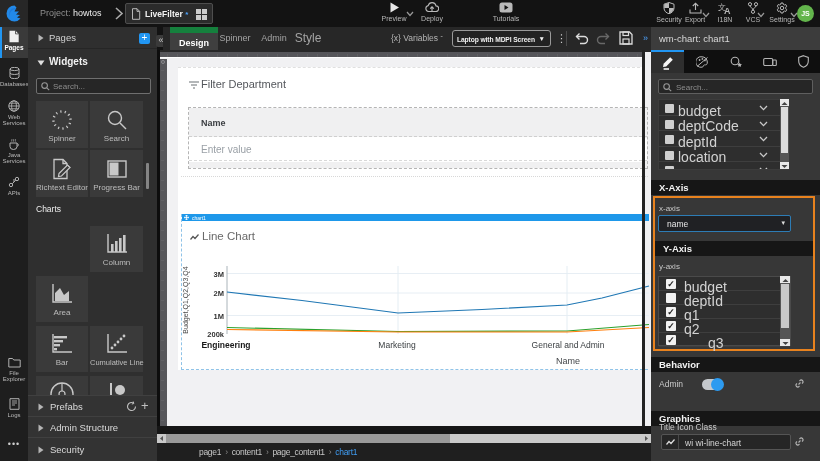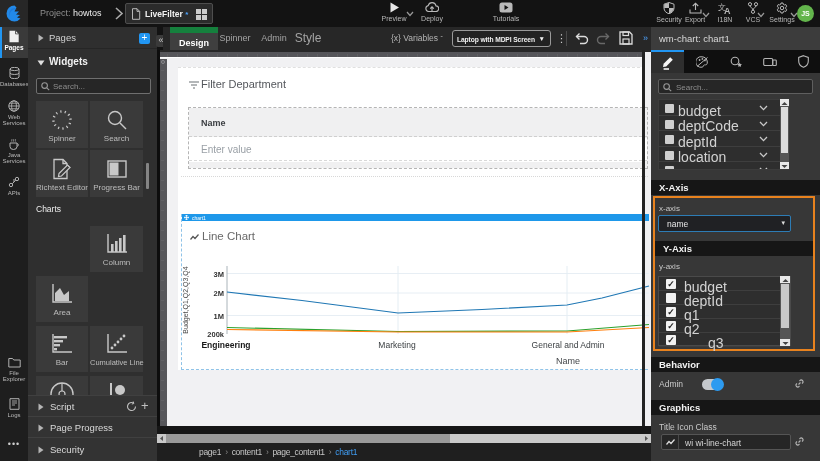--- a/index.html
+++ b/index.html
@@ -328,32 +328,32 @@
             </svg></div>
       </div>
     </div>
 
     <div class="abs" style="left:118px;top:136px;width:2.5px;height:26px;background:#848484;border-radius:1px;"></div>
 
     <div class="abs" style="left:0;top:368px;width:129px;height:21px;background:#333;border-top:1px solid #404040;">
       <svg class="abs" style="left:10px;top:7px;" width="6" height="8" viewBox="0 0 6 8">
           <path d="M0.5,0.5 L5.5,4 L0.5,7.5 Z" fill="#b5b5b5"></path>
         </svg>
-      <div class="abs" style="left:22px;top:5px;font-size:9.5px;color:#dadada;">Script</div>
+      <div class="abs" style="left:22px;top:5px;font-size:9.5px;color:#dadada;">Prefabs</div>
       <svg class="abs" style="left:98px;top:5px;" width="11" height="11" viewBox="0 0 11 11">
           <path d="M9.5,5.5 A4 4 0 1 1 7.5,2.1" fill="none" stroke="#c0c0c0" stroke-width="1.1"></path>
           <path d="M7.2,0.5 L7.8,2.5 L5.8,3.1" fill="none" stroke="#c0c0c0" stroke-width="1"></path>
         </svg>
       <div class="abs" style="left:113px;top:2px;font-size:13px;color:#c0c0c0;">+</div>
     </div>
     <div class="abs" style="left:0;top:389px;width:129px;height:21px;background:#333;border-top:1px solid #404040;">
       <svg class="abs" style="left:10px;top:7px;" width="6" height="8" viewBox="0 0 6 8">
           <path d="M0.5,0.5 L5.5,4 L0.5,7.5 Z" fill="#b5b5b5"></path>
         </svg>
-      <div class="abs" style="left:22px;top:5px;font-size:9.5px;color:#dadada;">Page Progress</div>
+      <div class="abs" style="left:22px;top:5px;font-size:9.5px;color:#dadada;">Admin Structure</div>
     </div>
     <div class="abs" style="left:0;top:410px;width:129px;height:24px;background:#333;border-top:1px solid #404040;">
       <svg class="abs" style="left:10px;top:8px;" width="6" height="8" viewBox="0 0 6 8">
           <path d="M0.5,0.5 L5.5,4 L0.5,7.5 Z" fill="#b5b5b5"></path>
         </svg>
       <div class="abs" style="left:22px;top:6px;font-size:9.5px;color:#dadada;">Security</div>
     </div>
   </div>
   <div id="gap" class="abs"></div>
   <div id="gapbtn" class="abs" style="left:156px;top:35px;width:10px;height:12px;background:#3a3a3a;border-radius:2px;color:#c9c9c9;font-size:9px;line-height:11px;text-align:center;">«</div>
@@ -601,21 +601,21 @@
     <div class="sechdr" style="top:330px;">Behavior</div>
     <div class="flabel" style="top:352px;font-size:8.5px;">Admin</div>
     <div class="abs" style="left:51px;top:351px;width:22px;height:13px;">
       <div class="abs" style="left:0;top:1px;width:20px;height:11px;border-radius:6px;background:#c4c8cc;"></div>
       <div class="abs" style="left:9px;top:0;width:13px;height:13px;border-radius:50%;background:#2d9bf0;"></div>
     </div>
     <svg class="abs" style="left:143px;top:351px;" width="11" height="11" viewBox="0 0 11 11">
         <path d="M4.5,6.5 L6.5,4.5 M3,5.5 L2,6.5 A2 2 0 0 0 4.5,9 L5.5,8 M5.5,3 L6.5,2 A2 2 0 0 1 9,4.5 L8,5.5" stroke="#b5b5b5" stroke-width="1.1" fill="none"></path>
       </svg>
 
-    <div class="sechdr" style="top:373px;">Graphics</div>
+    <div class="sechdr" style="top:384px;">Graphics</div>
     <div class="flabel" style="top:395px;font-size:8.5px;">Title Icon Class</div>
     <div class="abs" style="left:10px;top:407px;width:130px;height:16px;background:#262626;border:1px solid #555;border-radius:2px;">
       <svg class="abs" style="left:4px;top:4px;" width="9" height="7" viewBox="0 0 9 7">
           <path d="M0.5,5.5 L3,2.5 L5,4.5 L8.5,0.5" stroke="#ddd" stroke-width="1.2" fill="none"></path>
         </svg>
       <div class="abs" style="left:16px;top:0;width:1px;height:14px;background:#484848;"></div>
       <div class="abs" style="left:23px;top:3px;font-size:8.5px;color:#d5d5d5;">wi wi-line-chart</div>
     </div>
     <svg class="abs" style="left:143px;top:409px;" width="11" height="11" viewBox="0 0 11 11">
         <path d="M4.5,6.5 L6.5,4.5 M3,5.5 L2,6.5 A2 2 0 0 0 4.5,9 L5.5,8 M5.5,3 L6.5,2 A2 2 0 0 1 9,4.5 L8,5.5" stroke="#b5b5b5" stroke-width="1.1" fill="none"></path>

